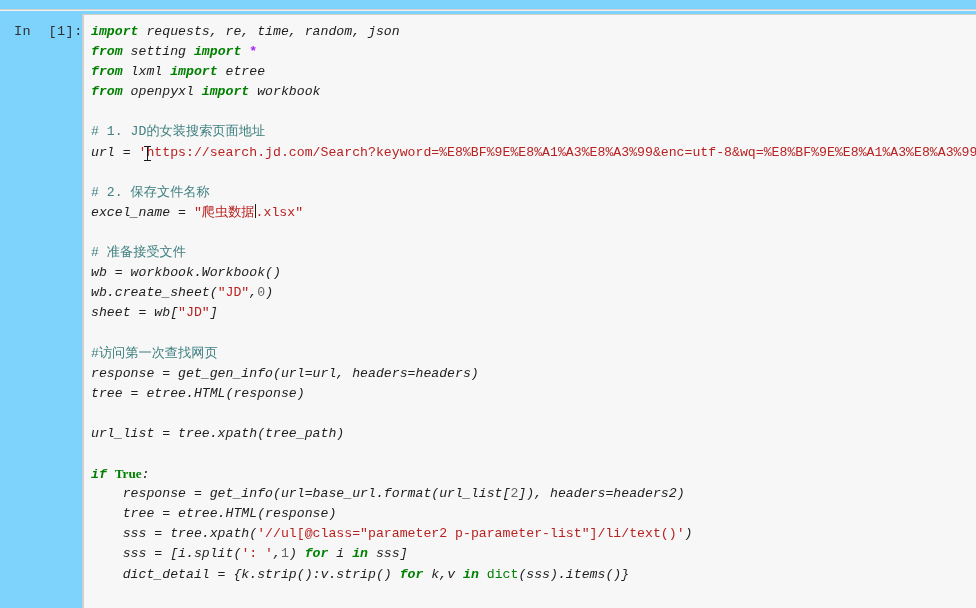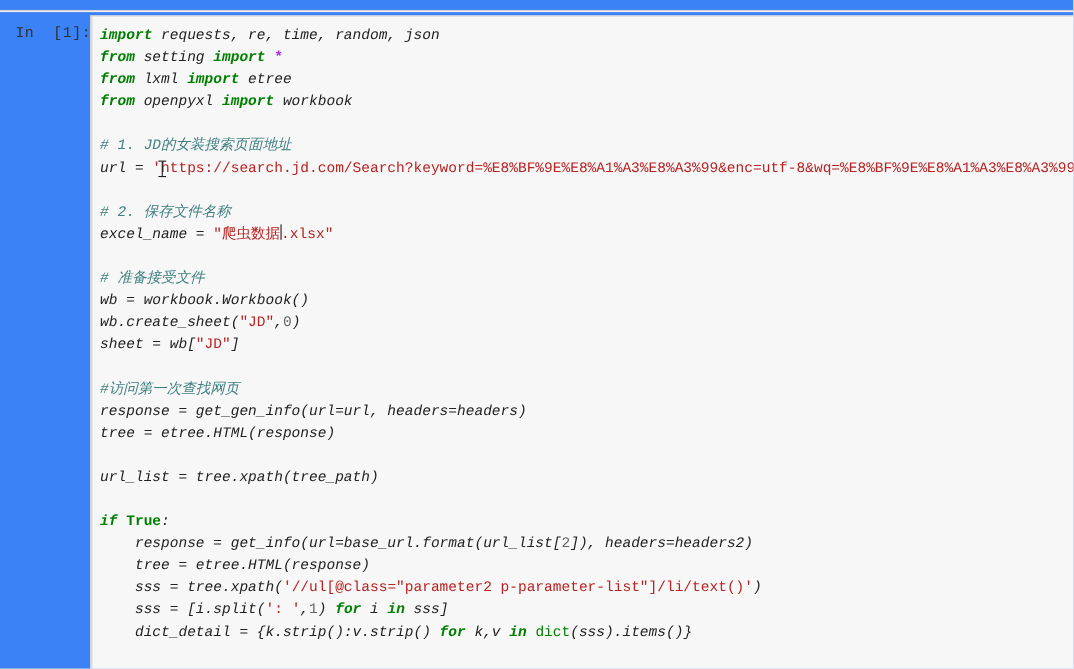--- a/index.html
+++ b/index.html
@@ -8,21 +8,21 @@
     width: 976px; height: 608px;
     background: #ffffff;
     overflow: hidden;
     font-family: "Liberation Serif", serif;
   }
 
   #notebook-page {
     position: relative;
     width: 976px;
     height: 608px;
-    background: #3b82f6;
+    background: #7dd3fc;
   }
 
   
   .top-rule {
     position: absolute;
     left: 0; top: 9px;
     width: 976px;
     height: 1px;
     background: #cfcfcf;
   }
@@ -90,23 +90,23 @@
     tab-size: 4;
   }
   .code .ln {
     white-space: pre;
     height: 20.1px;
     display: block;
   }
 
   
   .k  { color: #008000; font-weight: bold; font-style: italic; }   
-  .kc { color: #008000; font-weight: bold; }   
+  .kc { color: #008000; font-weight: bold; font-family: Liberation Serif, serif; }   
   .o  { color: #aa22ff; font-weight: bold; }   
-  .c  { color: #408080; font-style: italic; }  
+  .c  { color: #408080; }  
   .s  { color: #ba2121; }                      
   .nb { color: #008000; }                      
   .mi { color: #666666; }                      
   .n  { color: #212121; font-style: italic; }                      
 
   
   .caret {
     display: inline-block;
     width: 1px;
     height: 14px;

